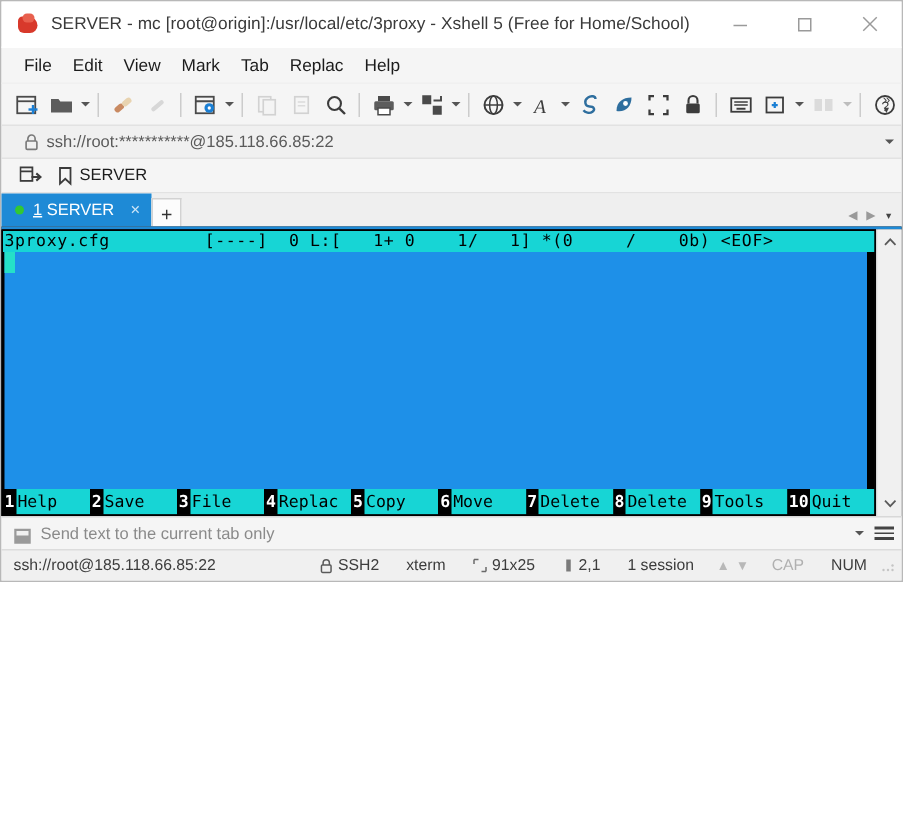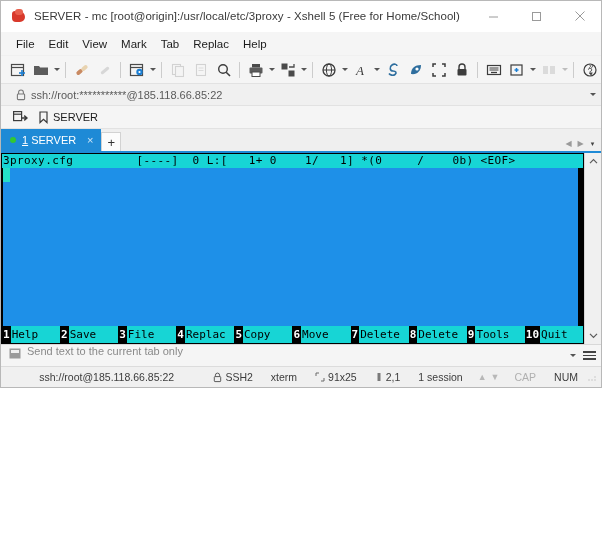--- a/index.html
+++ b/index.html
@@ -232,21 +232,21 @@
     height: 17px; flex: 0 0 17px;
     display: flex; align-items: center; justify-content: center;
     background: #f0f0f0;
   }
   .sb-track { flex: 1 1 auto; background: #f0f0f0; }
   .sb-thumb { height: 0; }
 
   
   .sendbar {
     height: 22px; flex: 0 0 22px;
-    display: flex; 
+    display: flex; align-items: center;
     background: #f5f5f5; border-top: 1px solid #d8d8d8;
     padding-left: 8px;
   }
   .send-ic { width: 12px; height: 11px; flex: 0 0 12px; }
   .send-text {
     font-size: 11px; color: #8a8a8a; margin-left: 6px;
     flex: 1 1 auto; white-space: nowrap;
   }
   .send-caret {
     width: 16px; flex: 0 0 16px;
@@ -263,21 +263,21 @@
   }
   .send-burger i { width: 13px; height: 1.5px; background: #444; display: block; }
 
   
   .statusbar {
     height: 21px; flex: 0 0 21px;
     display: flex; align-items: center;
     background: #f0f0f0; border-top: 1px solid #dcdcdc;
     padding: 0 4px 0 8px; font-size: 10.5px; color: #3c3c3c;
   }
-  .st-left { flex: 1 1 auto; white-space: nowrap; text-align: center; }
+  .st-left { flex: 1 1 auto; white-space: nowrap; }
   .st-cell {
     display: flex; align-items: center; gap: 3px;
     padding: 0 9px; white-space: nowrap; flex: 0 0 auto;
   }
   .st-cell.muted { color: #b0b0b0; text-align: center; }
   .st-arrows { display: flex; gap: 4px; padding: 0 6px; }
   .st-arrows span { color: #b8b8b8; font-size: 9px; }
   .st-grip { width: 10px; height: 10px; flex: 0 0 10px; opacity: 0.5; }
 </style>
 </head>

